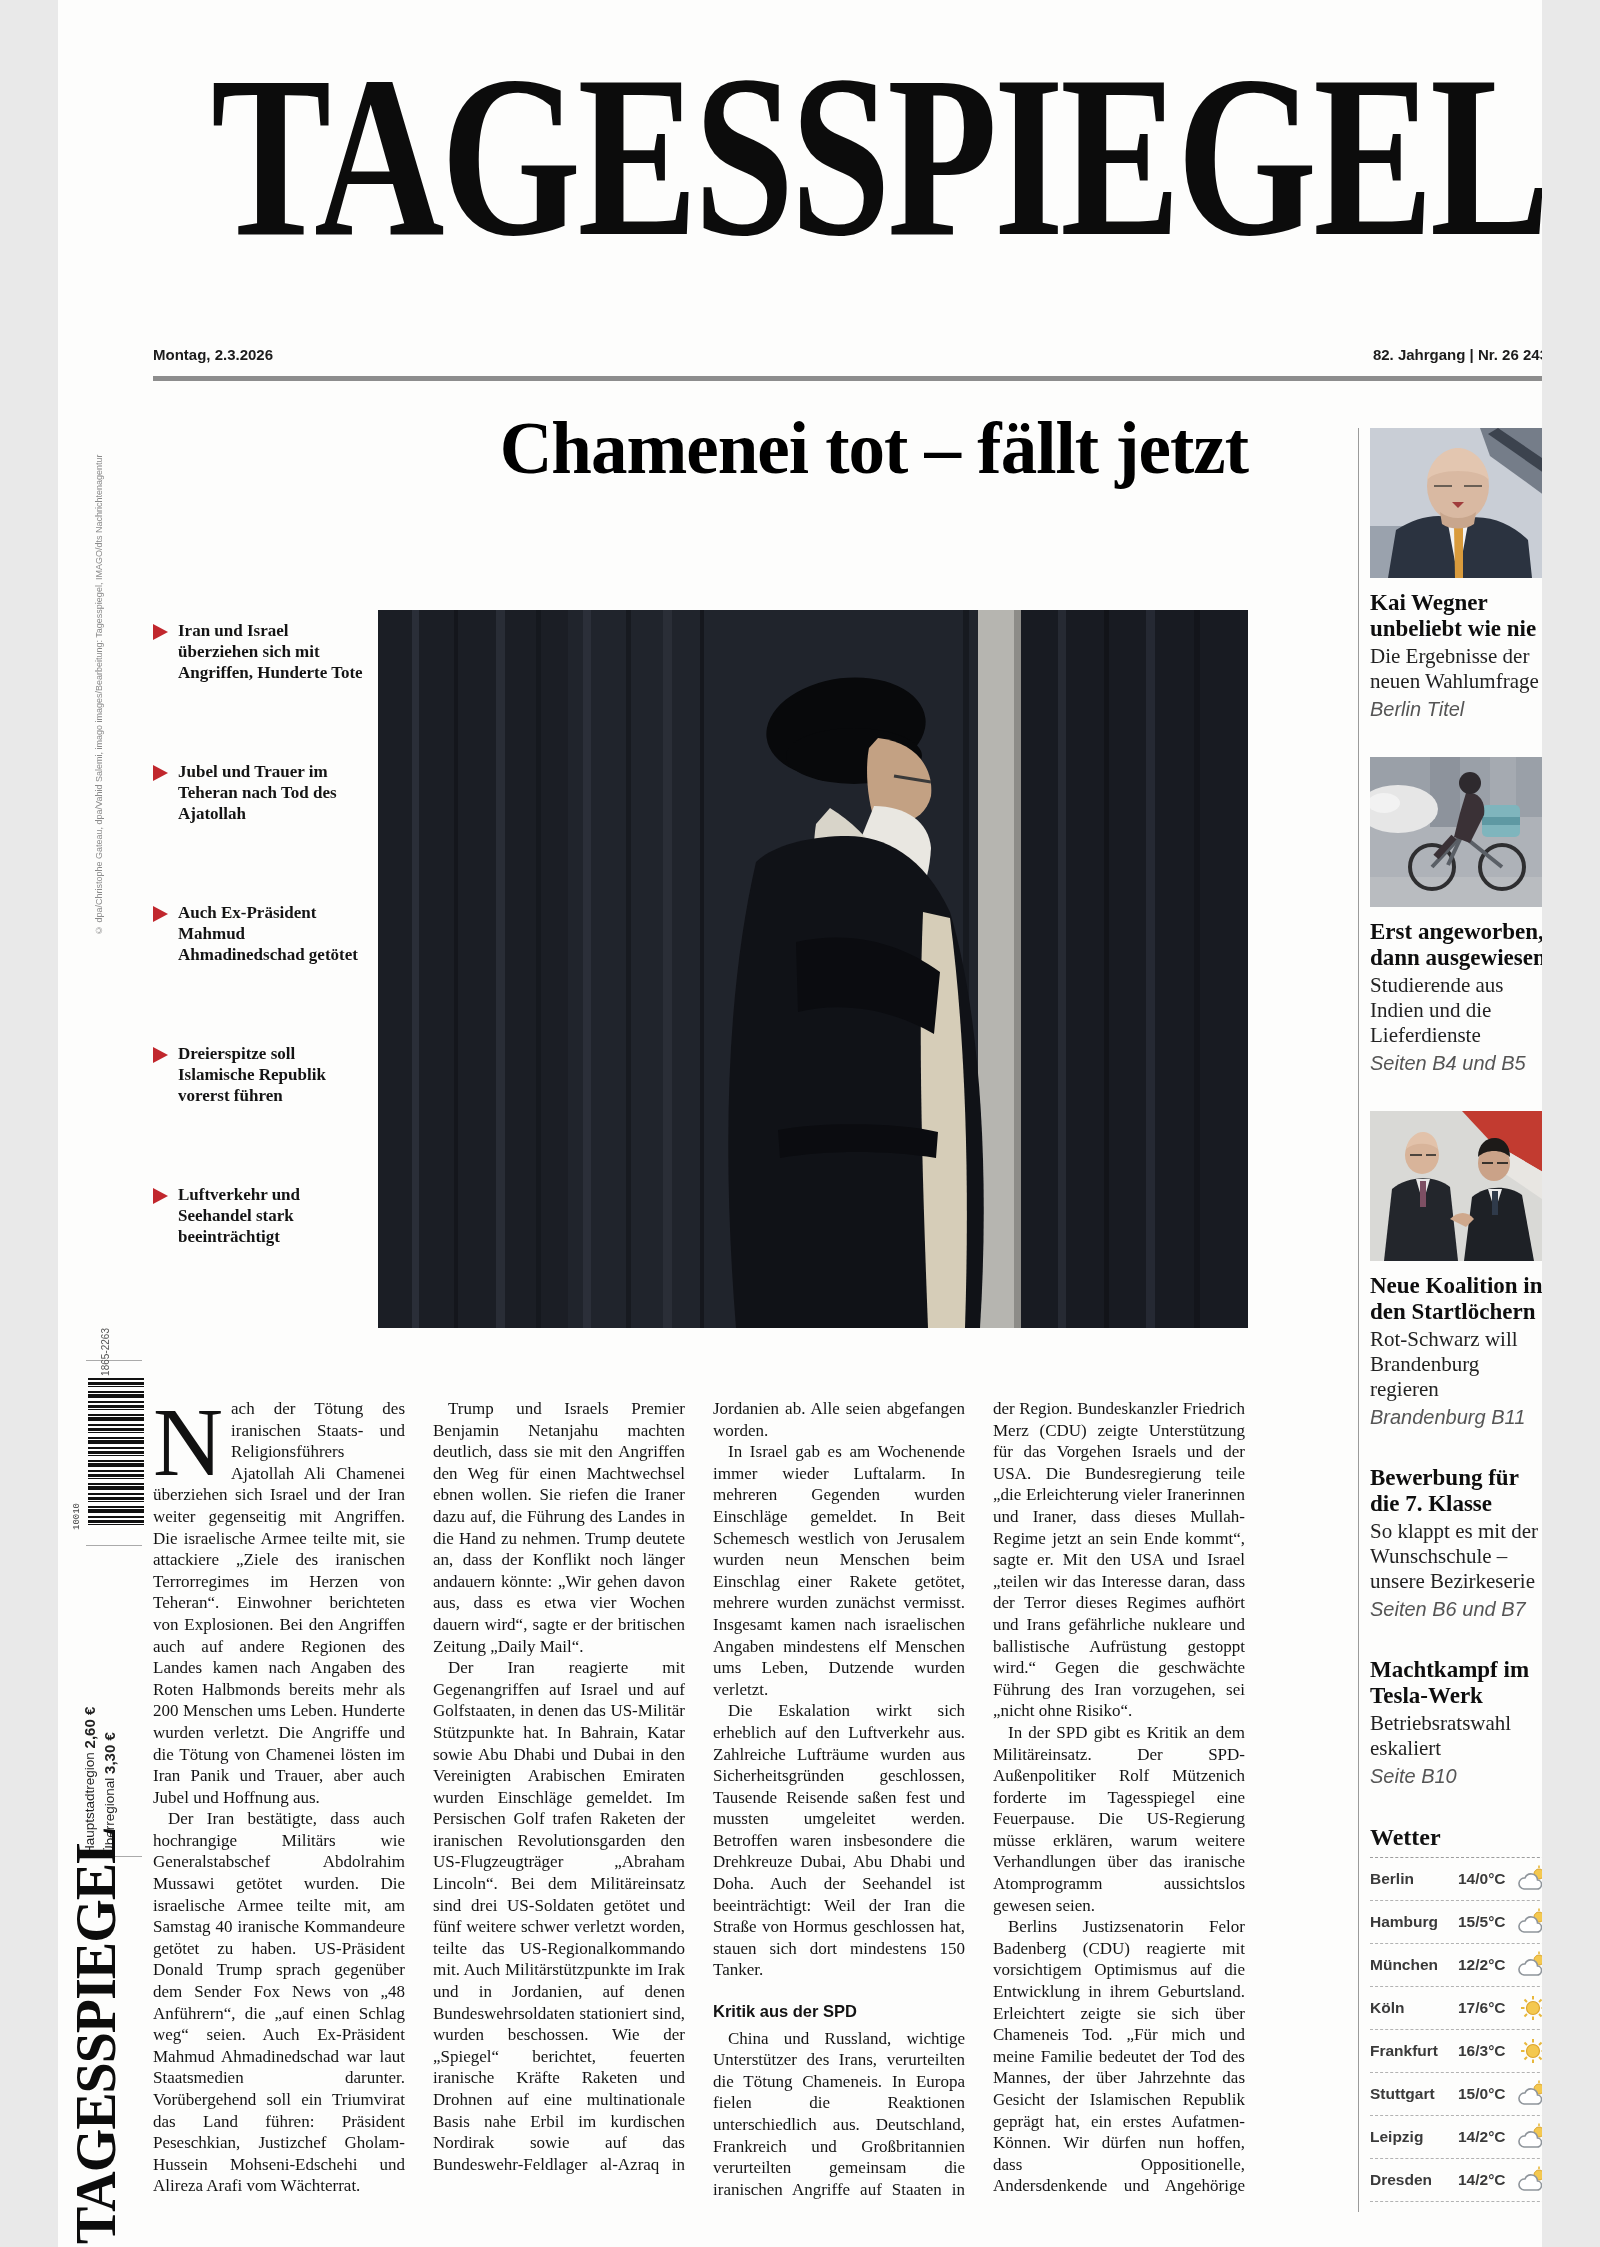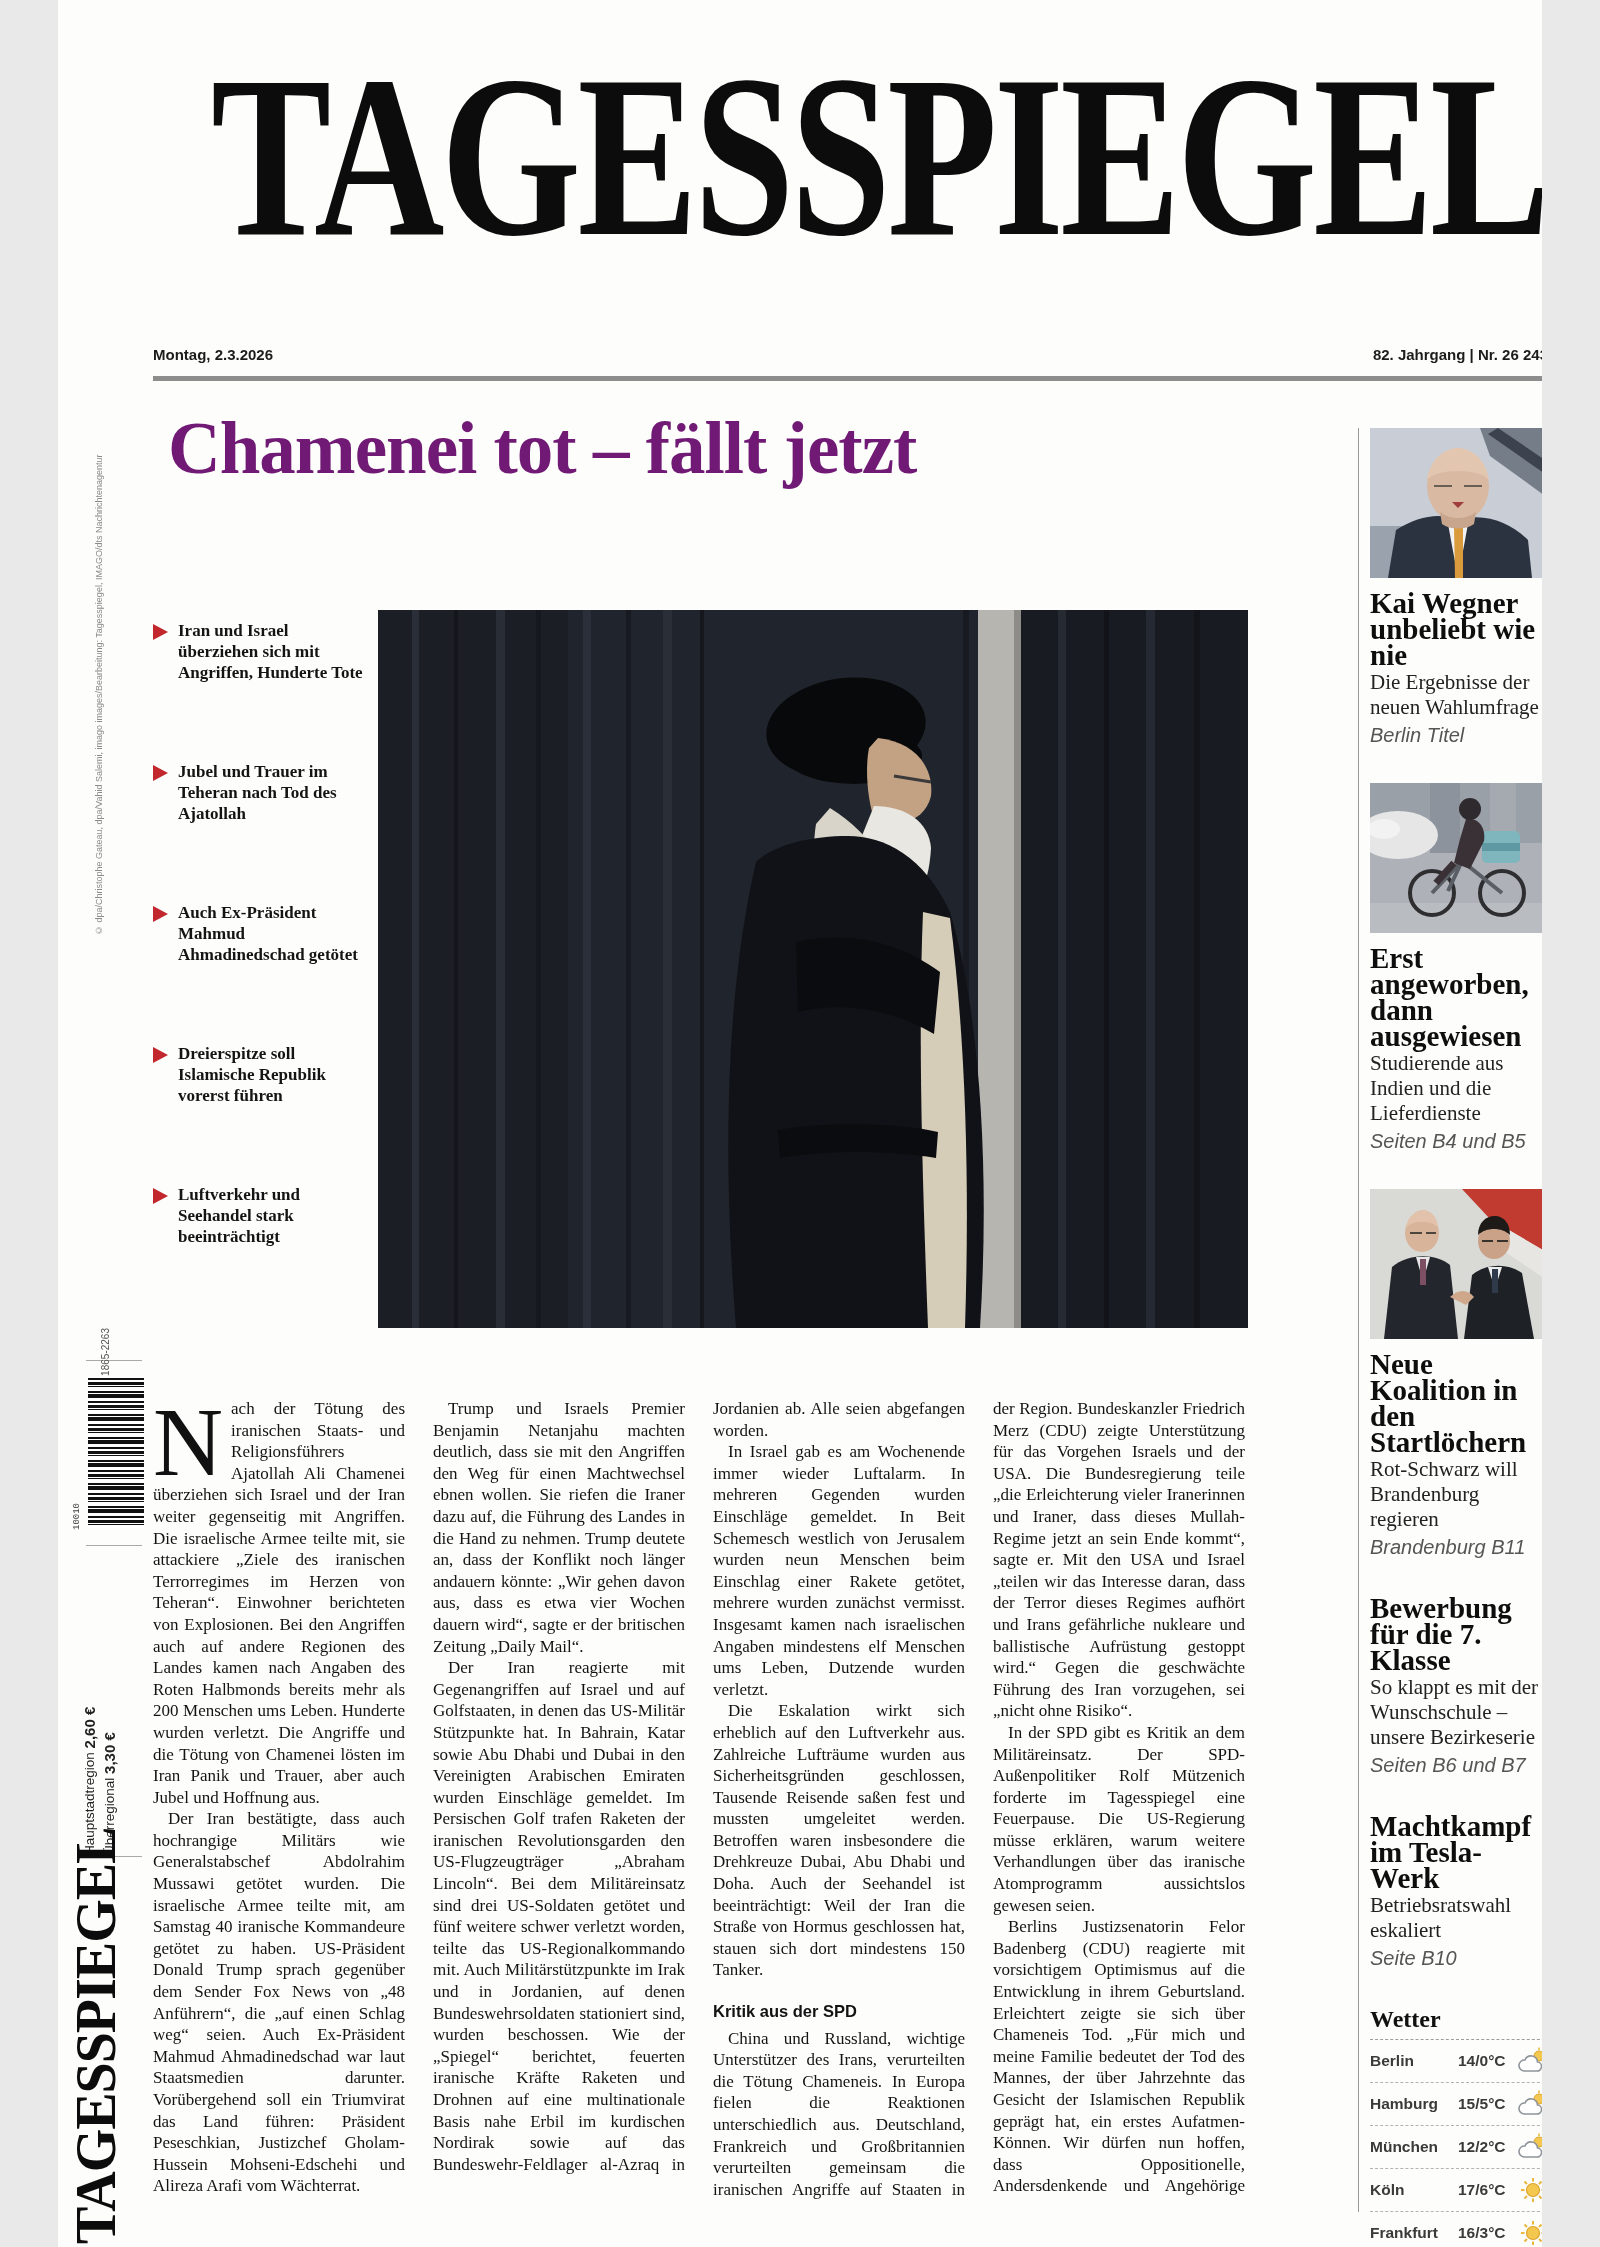--- a/index.html
+++ b/index.html
@@ -13,22 +13,22 @@
         transform:scale(0.92,1.18);transform-origin:center top;white-space:nowrap;}
   .motto{position:absolute;left:95px;right:55px;top:288px;text-align:center;
         font-family:"Liberation Serif",serif;font-weight:bold;font-size:20px;
         letter-spacing:7px;color:#a3362c;}
   .dateline{position:absolute;left:95px;top:346px;width:1395px;
         font-family:"Liberation Sans",sans-serif;font-weight:bold;font-size:15px;color:#1c1c1c;}
   .dateline .issue{float:right;}
   .toprule{position:absolute;left:95px;top:376px;width:1395px;height:5px;background:#8d8d8d;}
 
   
-  .headline{position:absolute;left:110px;top:408px;width:1080px;text-align:left;
-        font-weight:bold;font-size:73px;line-height:81px;color:#701a75;letter-spacing:-1px;}
+  .headline{position:absolute;left:110px;top:408px;width:1080px;text-align:right;
+        font-weight:bold;font-size:73px;line-height:81px;color:#000000;letter-spacing:-1px;}
   .bullets{position:absolute;left:95px;top:620px;width:215px;}
   .bullet{display:flex;margin-bottom:78px;}
   .tri{flex:0 0 auto;width:0;height:0;margin:4px 10px 0 0;
         border-left:15px solid #c1272d;border-top:8px solid transparent;border-bottom:8px solid transparent;}
   .bullet .btext{font-weight:bold;font-size:17px;line-height:21px;}
 
   
   .mainphoto{position:absolute;left:320px;top:610px;width:870px;height:718px;background:#20242c;}
   .caption{position:absolute;left:320px;top:1338px;width:870px;
         font-family:"Liberation Sans",sans-serif;font-style:italic;font-size:15px;color:#5a5a5a;}
@@ -42,21 +42,21 @@
   .article p.first::first-letter{float:left;font-size:97px;line-height:0.8;
         padding:6px 8px 0 0;font-weight:normal;color:#111;}
   .subhead{font-family:"Liberation Sans",sans-serif;font-weight:bold;font-size:16.5px;
         margin:20px 0 5px 0;text-align:left;}
 
   
   .siderule{position:absolute;left:1300px;top:428px;width:1px;height:1784px;background:#9b9b9b;}
   .sidebar{position:absolute;left:1312px;top:428px;width:180px;}
   .teaser{margin-bottom:36px;}
   .teaser .tphoto{width:178px;height:150px;margin-bottom:8px;}
-  .teaser .ttitle{font-weight:bold;font-size:29px;line-height:26px;color:#0e0e0e;}
+  .teaser .ttitle{font-weight:bold;font-size:23px;line-height:26px;color:#0e0e0e;}
   .teaser .tsub{font-size:21px;line-height:25px;color:#222;margin-top:2px;}
   .teaser .tref{font-family:"Liberation Sans",sans-serif;font-style:italic;font-size:20px;
         color:#555;margin-top:4px;}
   .weather{margin-top:6px;}
   .wtitle{font-weight:bold;font-size:24px;color:#111;padding-bottom:6px;border-bottom:1px dashed #9d9d9d;}
   .wrow{display:flex;align-items:center;padding:7px 0;border-bottom:1px dashed #b3b3b3;
         font-family:"Liberation Sans",sans-serif;font-size:15.5px;color:#3a3a3a;}
   .wcity{flex:1;font-weight:bold;}
   .wtemp{width:58px;font-weight:bold;}
   .wicon{width:34px;height:28px;flex:0 0 auto;}

